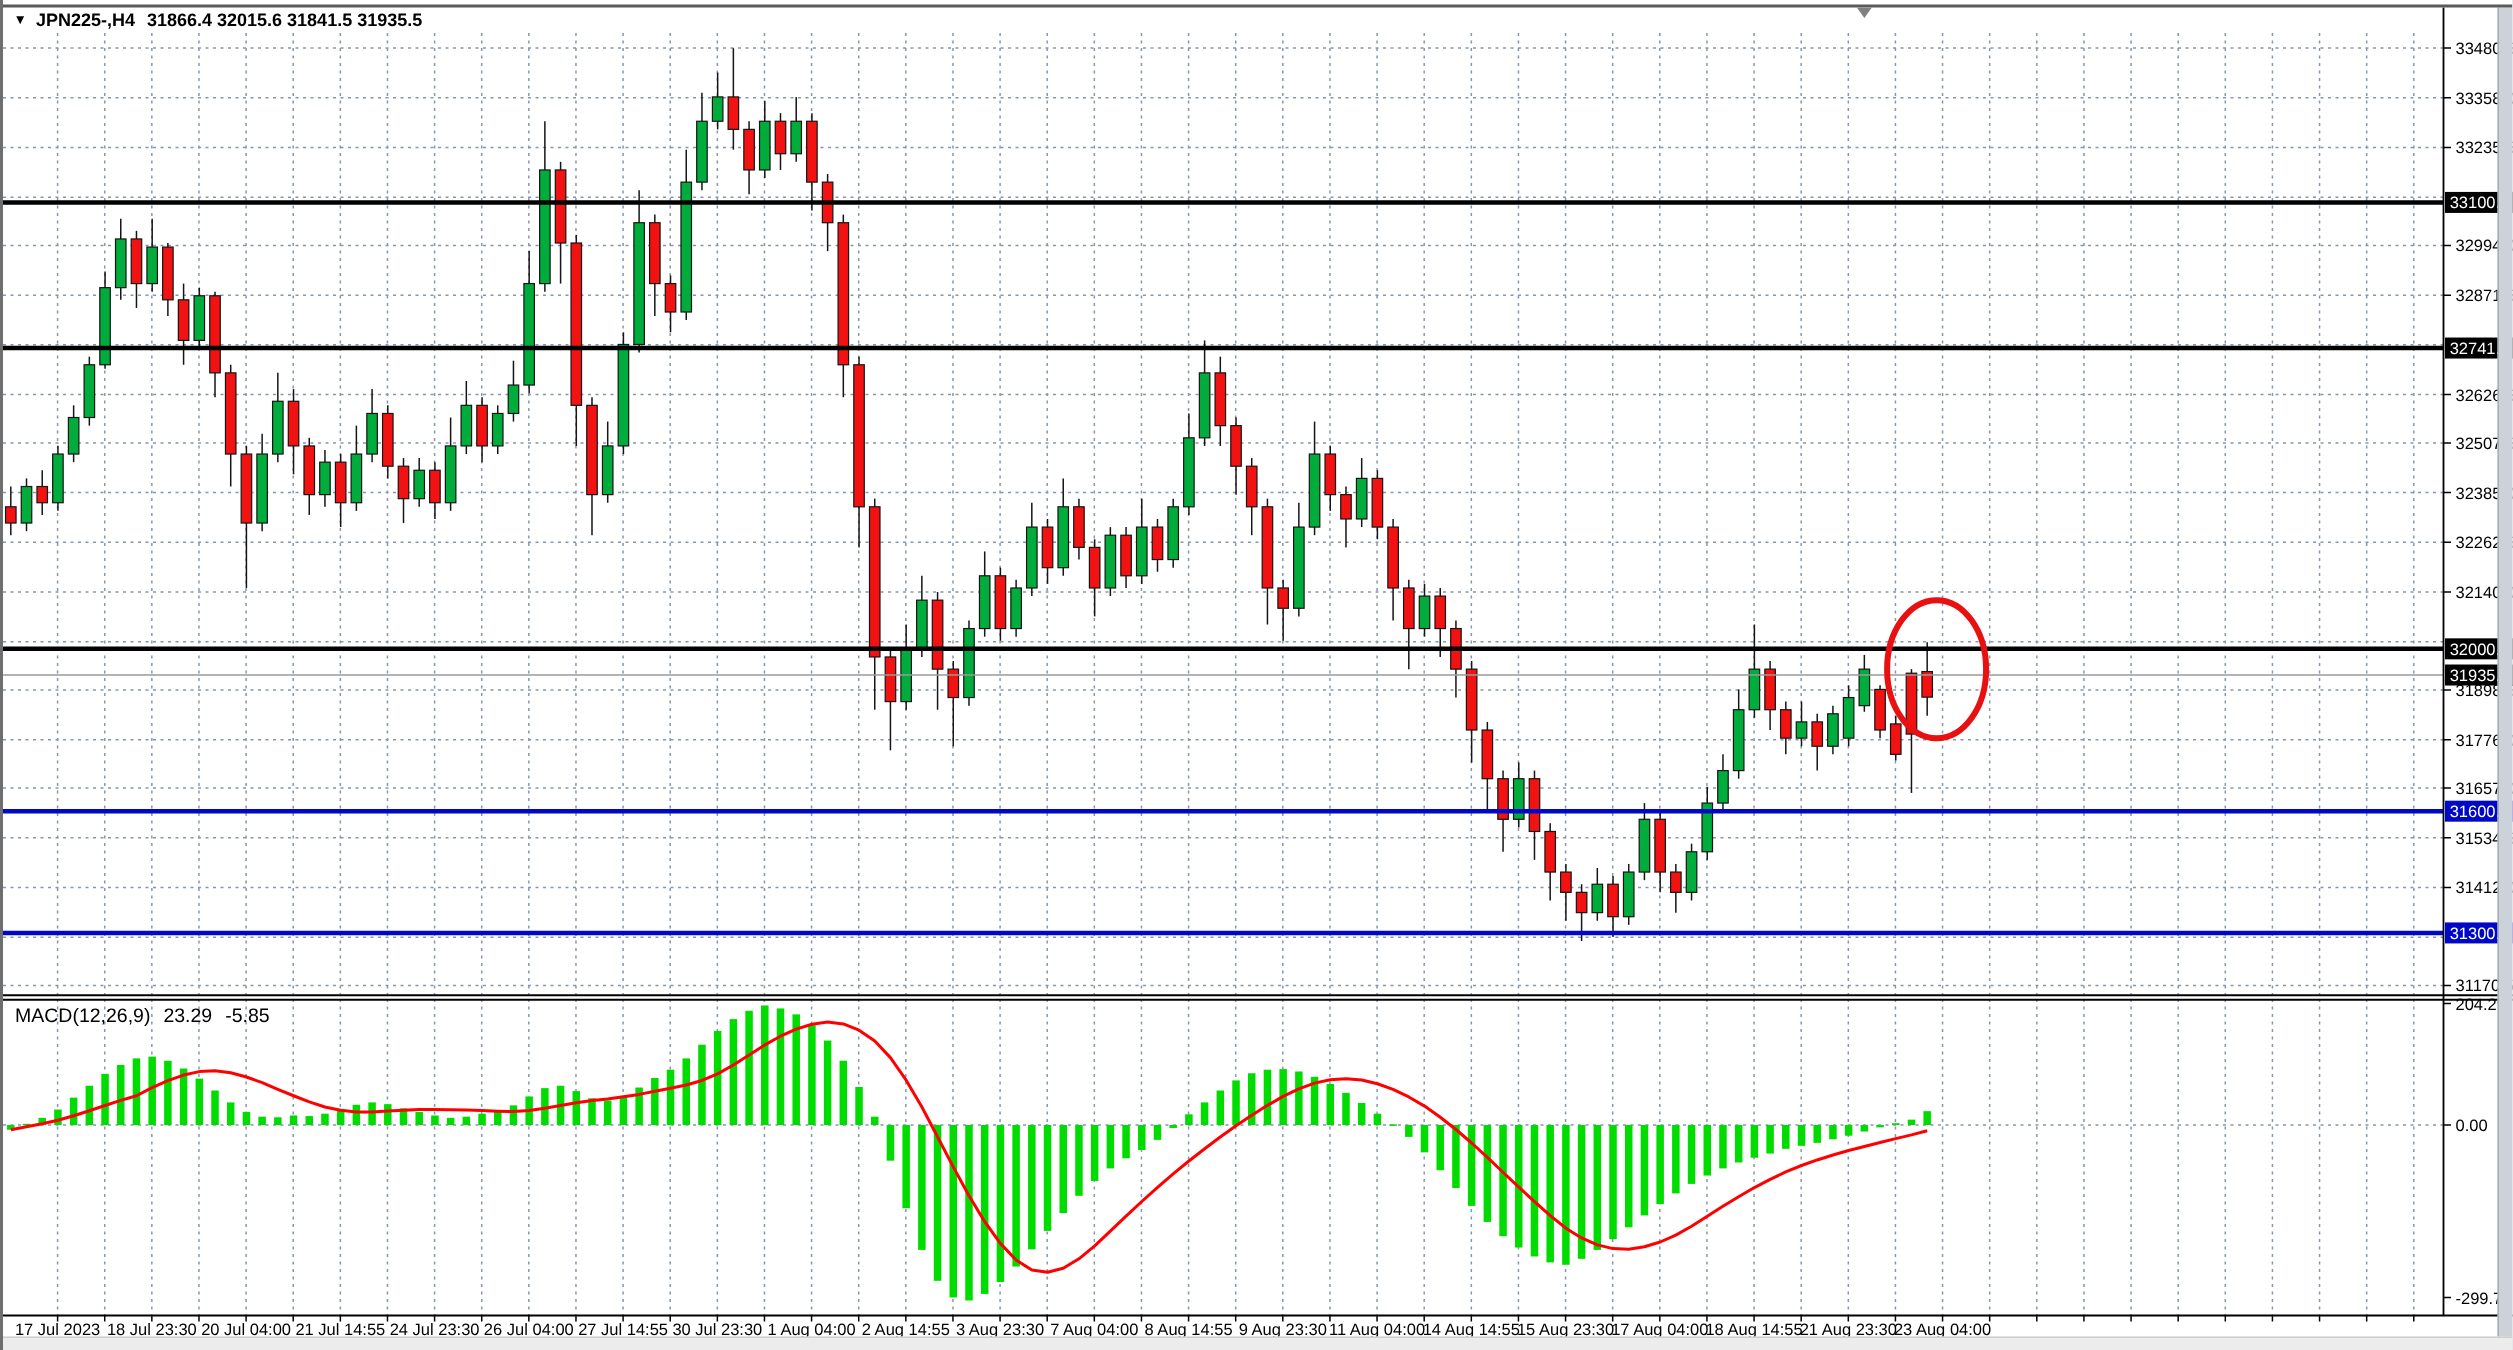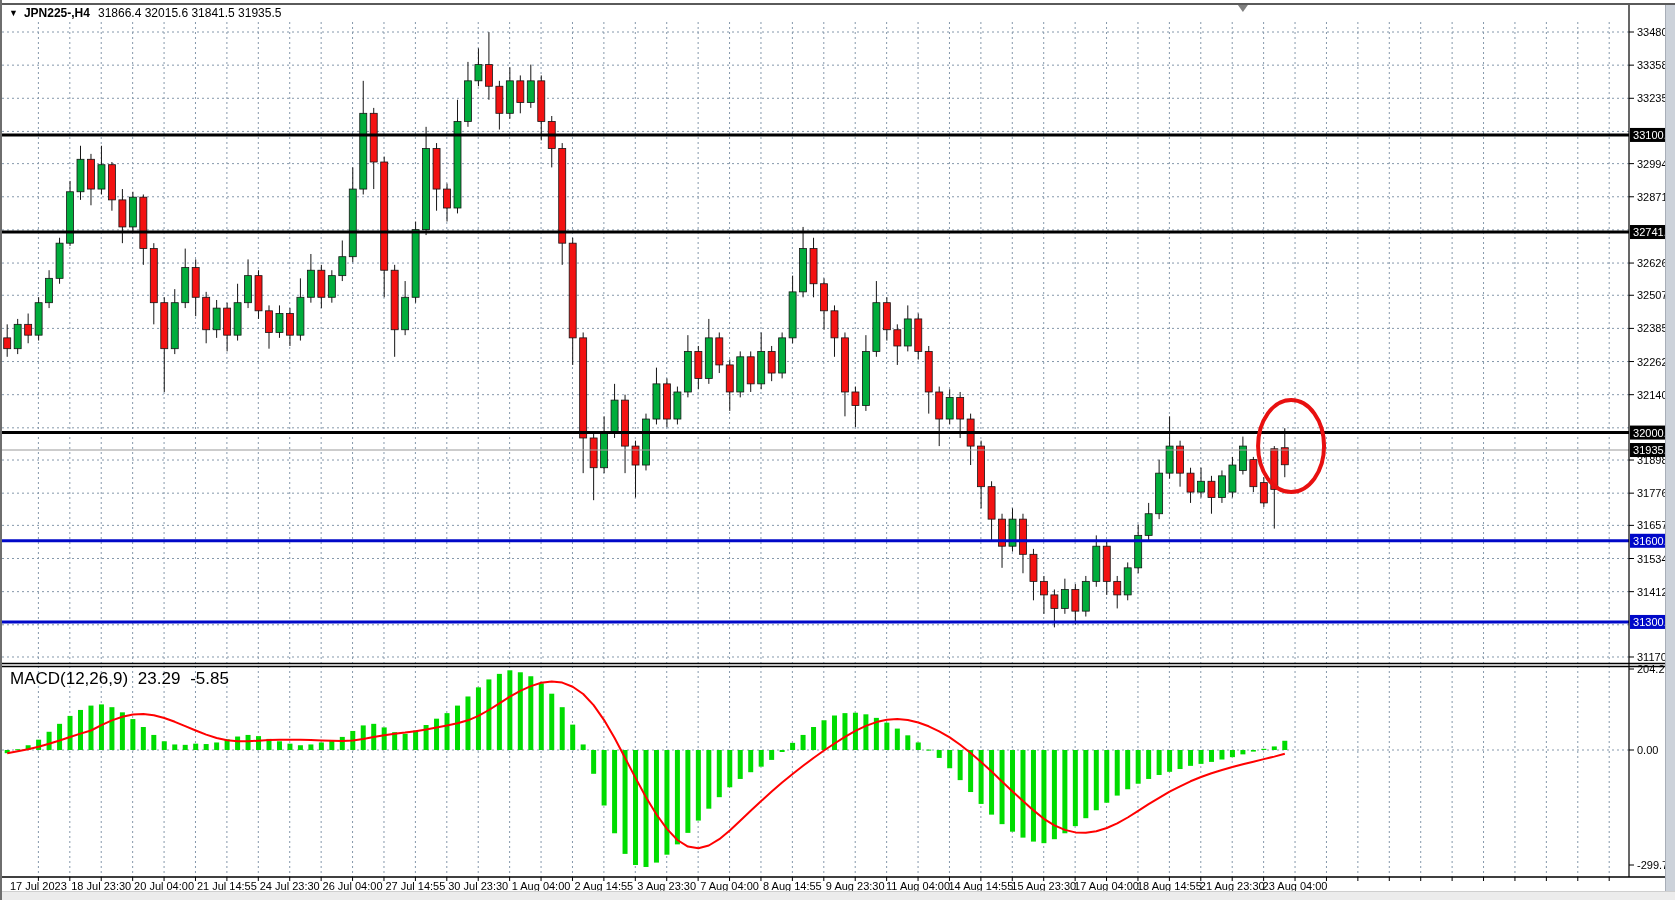--- a/index.html
+++ b/index.html
@@ -3,22 +3,22 @@
 <meta charset="utf-8">
 <style>
   html,body{margin:0;padding:0;background:#d6d6d6;font-family:"Liberation Sans",sans-serif;}
   .window{position:relative;width:1675px;height:900px;background:#ffffff;overflow:hidden;
           border-left:2px solid #6e6e6e;box-sizing:border-box;}
   .frame-top{position:absolute;top:0;left:0;right:0;height:3px;background:#ffffff;
              border-bottom:2px solid #5a5a5a;z-index:30;}
   .title-bar{position:absolute;top:6px;left:7px;z-index:31;display:flex;align-items:center;
              font-size:12px;font-weight:700;color:#000;}
   .dd{font-size:9px;margin-right:6px;color:#000;cursor:pointer;}
-  .title-bar .ohlc{margin-left:8px;font-weight:400;text-align:center;}
-  .macd-label{position:absolute;top:669px;left:8px;z-index:31;font-size:17px;color:#000;}
+  .title-bar .ohlc{margin-left:8px;font-weight:700;text-align:center;}
+  .macd-label{position:absolute;top:669px;left:8px;z-index:31;font-size:13px;color:#000;}
   .macd-label span{margin-right:5px;}
   svg{position:absolute;top:0;left:0;}
   .right-strip{position:absolute;top:0;right:0;width:9px;height:900px;background:#ccd2da;
                border-left:1px solid #a8aeb8;z-index:29;}
   .bottom-strip{position:absolute;left:0;right:0;bottom:0;height:8px;background:#ececec;
                 border-top:1px solid #cfcfcf;z-index:29;}
 </style>
 </head>
 <body>
 

